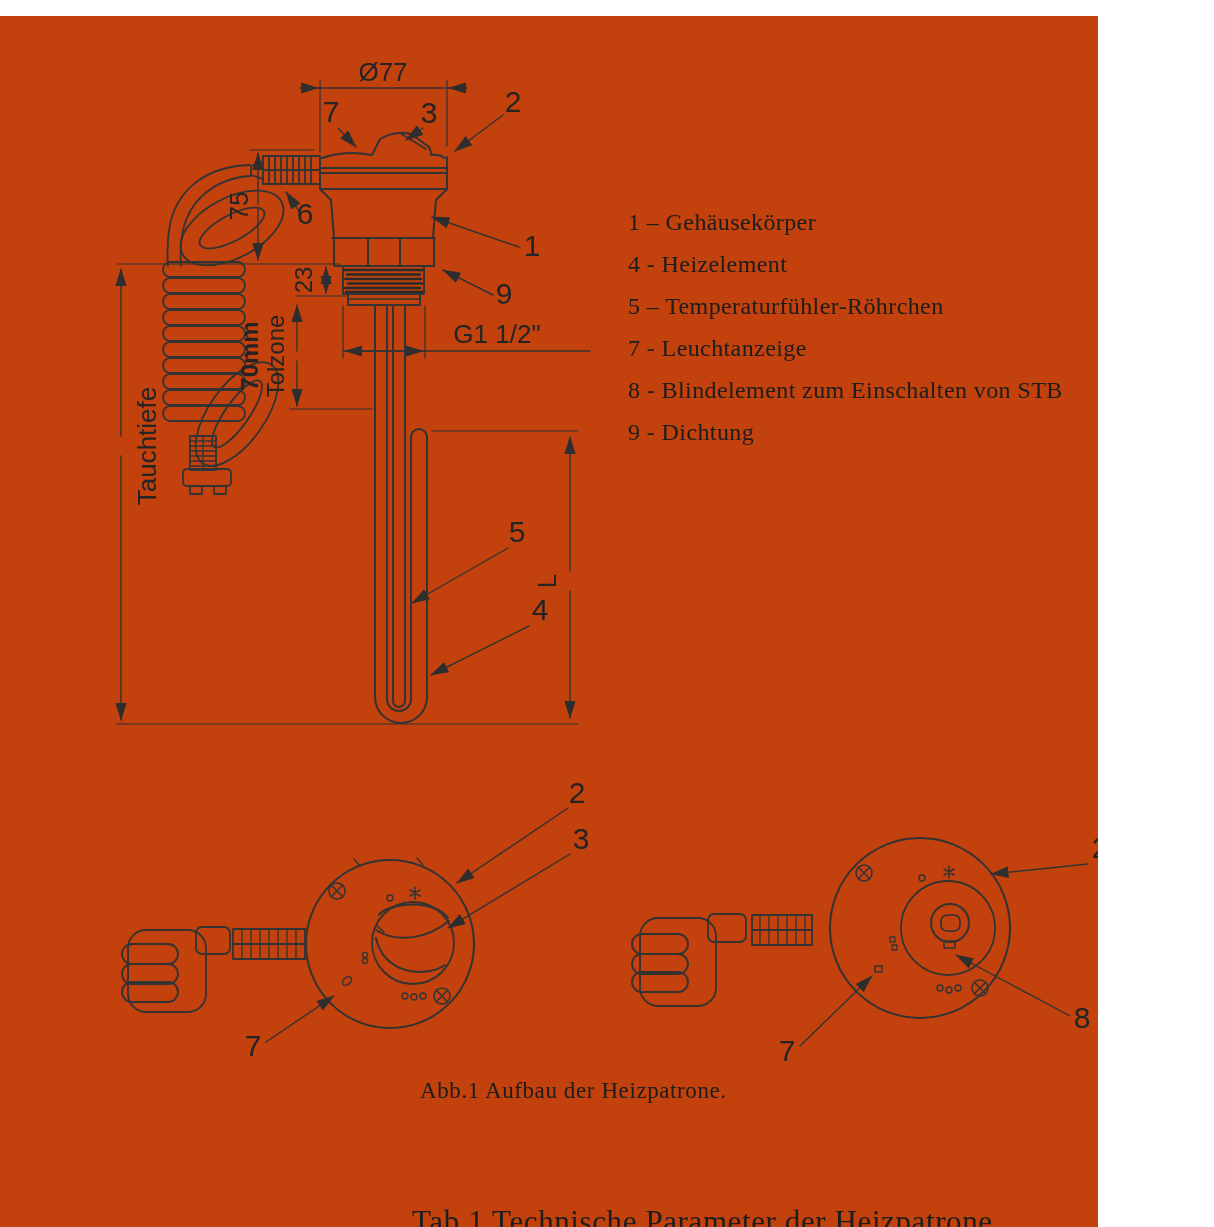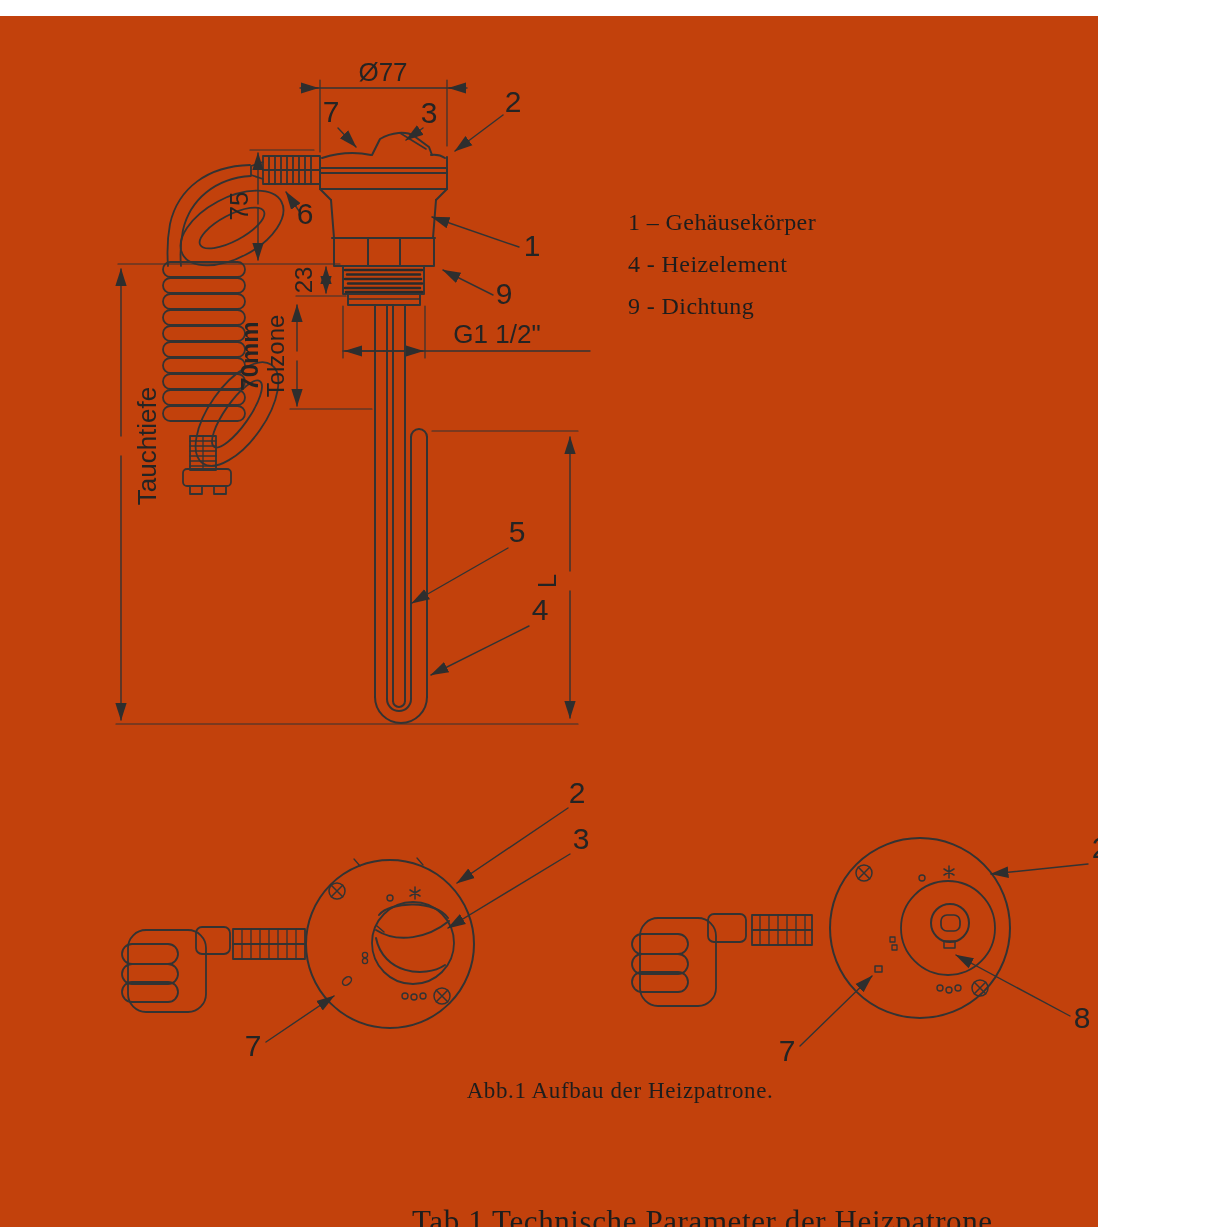--- a/index.html
+++ b/index.html
@@ -1,21 +1,21 @@
 <!DOCTYPE html>
 <html><head>
 <meta charset="utf-8">
 <style>
   html,body{margin:0;padding:0;background:#ffffff;}
   .page{position:relative;width:1098px;height:1227px;background:#c2410c;overflow:hidden;margin-top:16px;}
   svg{position:absolute;left:0;top:0;}
   .legend{position:absolute;left:628px;top:185px;font-family:"Liberation Serif",serif;
           font-size:24px;color:#1d1d1d;letter-spacing:.4px;}
   .legend-row{height:42px;line-height:42px;white-space:nowrap;}
-  .caption{position:absolute;font-family:"Liberation Serif",serif;color:#1d1d1d;text-align:center;white-space:nowrap;}
+  .caption{position:absolute;font-family:"Liberation Serif",serif;color:#1d1d1d;white-space:nowrap;}
   #cap-abb{left:420px;top:1062px;width:400px;font-size:23px;letter-spacing:.6px;}
   #cap-tab{left:412px;top:1188px;width:500px;font-size:31px;letter-spacing:.6px;}
   .t-dim{font-family:"Liberation Sans",sans-serif;font-size:24px;fill:#242424;}
   .t-dim-l{font-family:"Liberation Sans",sans-serif;font-size:26px;fill:#242424;}
   .t-bold{font-weight:bold;}
   .t-call{font-family:"Liberation Sans",sans-serif;font-size:30px;fill:#242424;}
 </style>
 </head>
 <body>
 
@@ -269,19 +269,22 @@
   <text class="t-call" x="253" y="1040" text-anchor="middle">7</text>
 
   <text class="t-call" x="1100" y="842" text-anchor="middle">2</text>
   <text class="t-call" x="1082" y="1012" text-anchor="middle">8</text>
   <text class="t-call" x="787" y="1045" text-anchor="middle">7</text>
 </svg>
 
   <div class="legend">
     <div class="legend-row">1 – Gehäusekörper</div>
     <div class="legend-row">4 - Heizelement</div>
+    <div class="legend-row">5 – Temperaturfühler-Röhrchen</div>
+    <div class="legend-row">7 - Leuchtanzeige</div>
+    <div class="legend-row">8 - Blindelement zum Einschalten von STB</div>
     <div class="legend-row">9 - Dichtung</div>
   </div>
 
   <div id="cap-abb" class="caption">Abb.1 Aufbau der Heizpatrone.</div>
   <div id="cap-tab" class="caption">Tab.1 Technische Parameter der Heizpatrone.</div>
 
 </div>
 
 </body></html>

